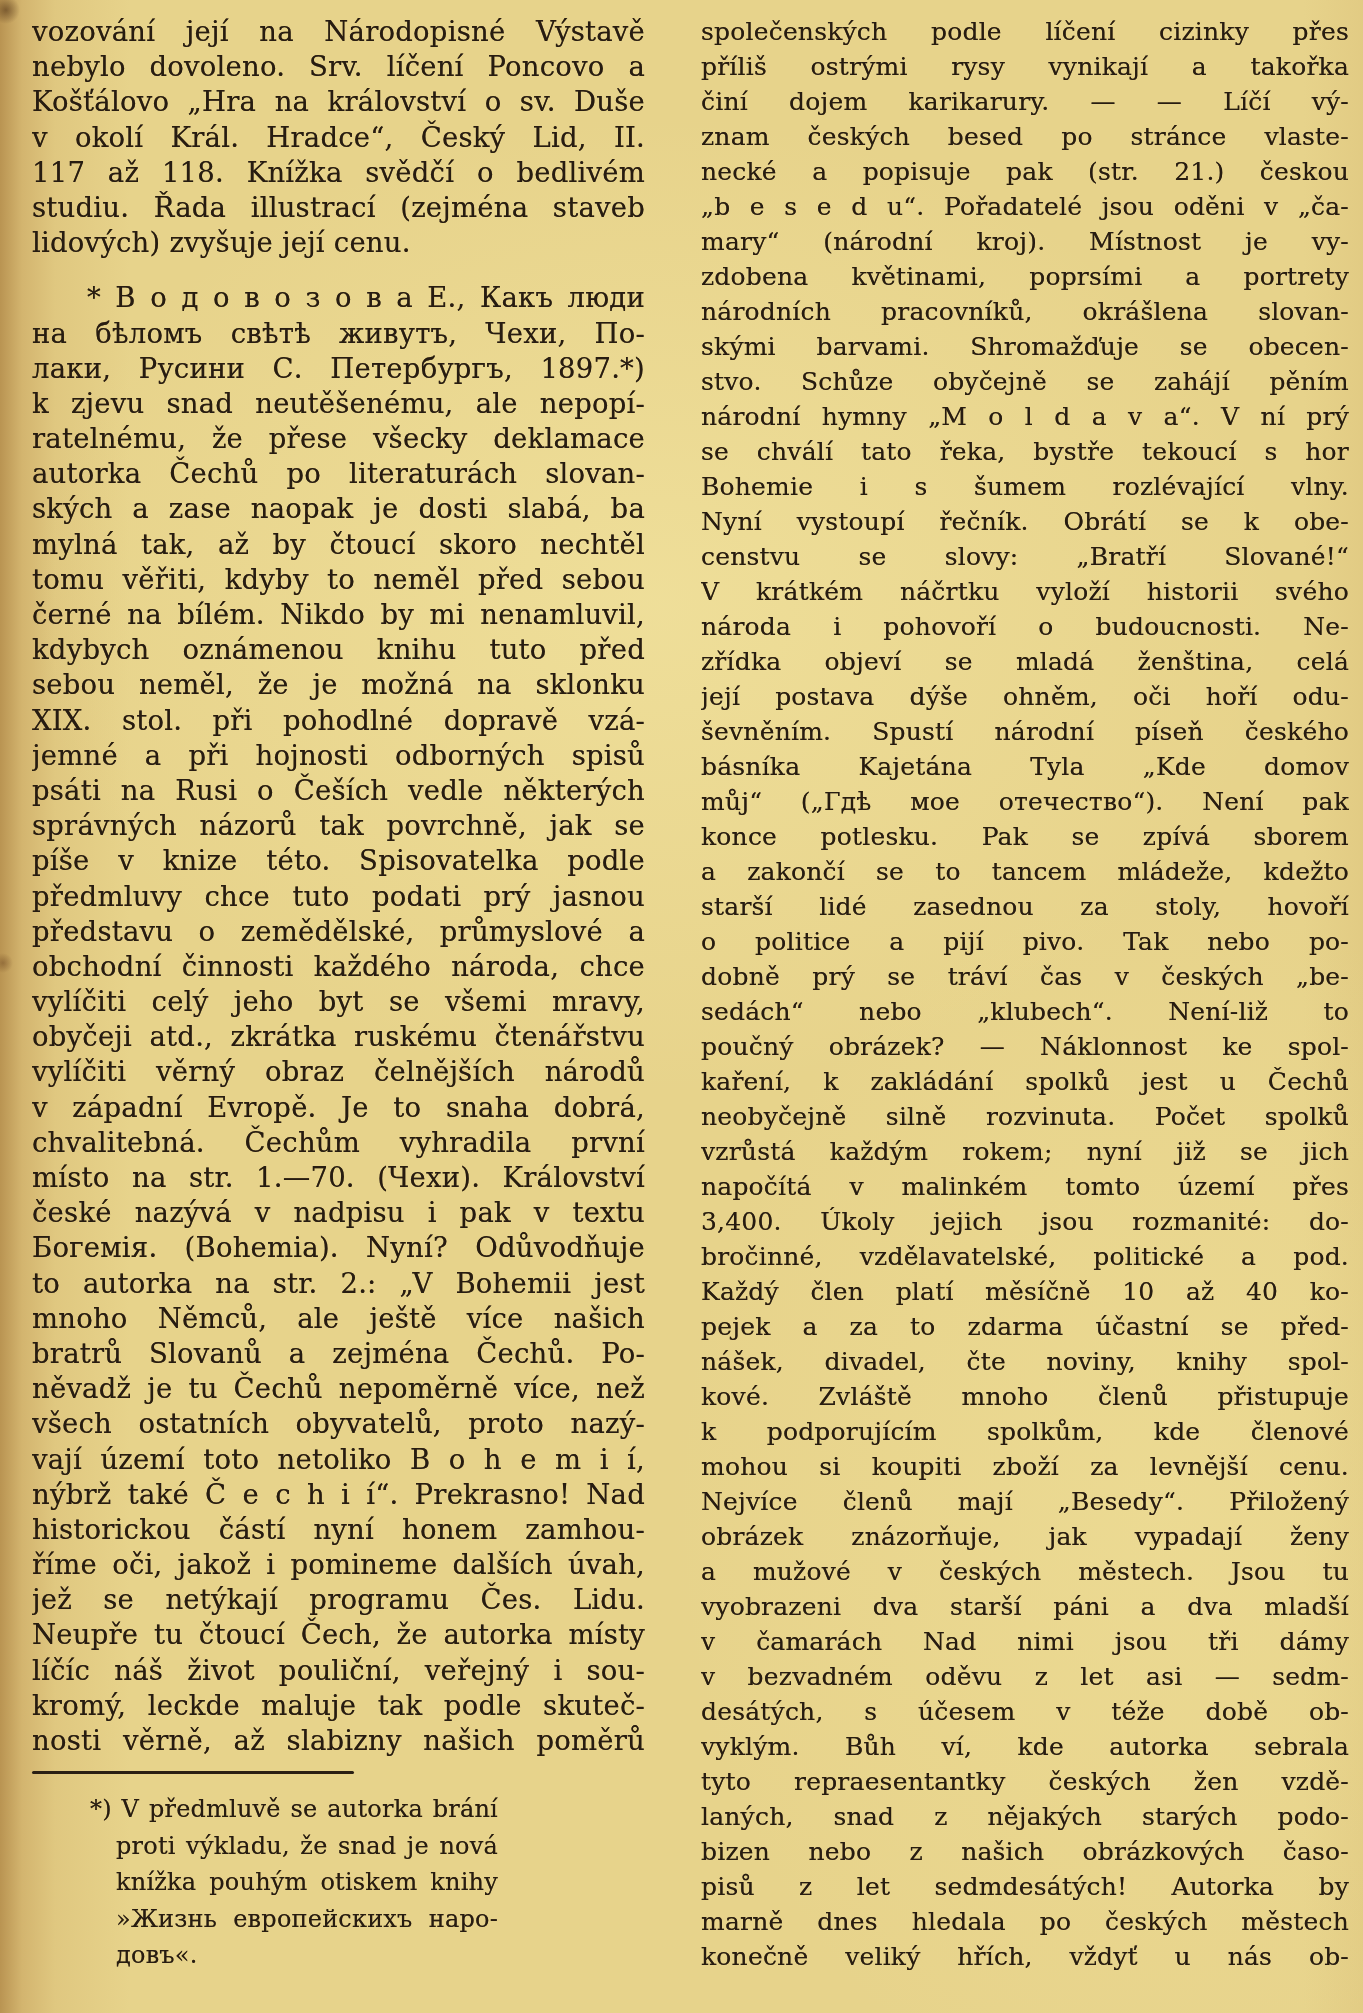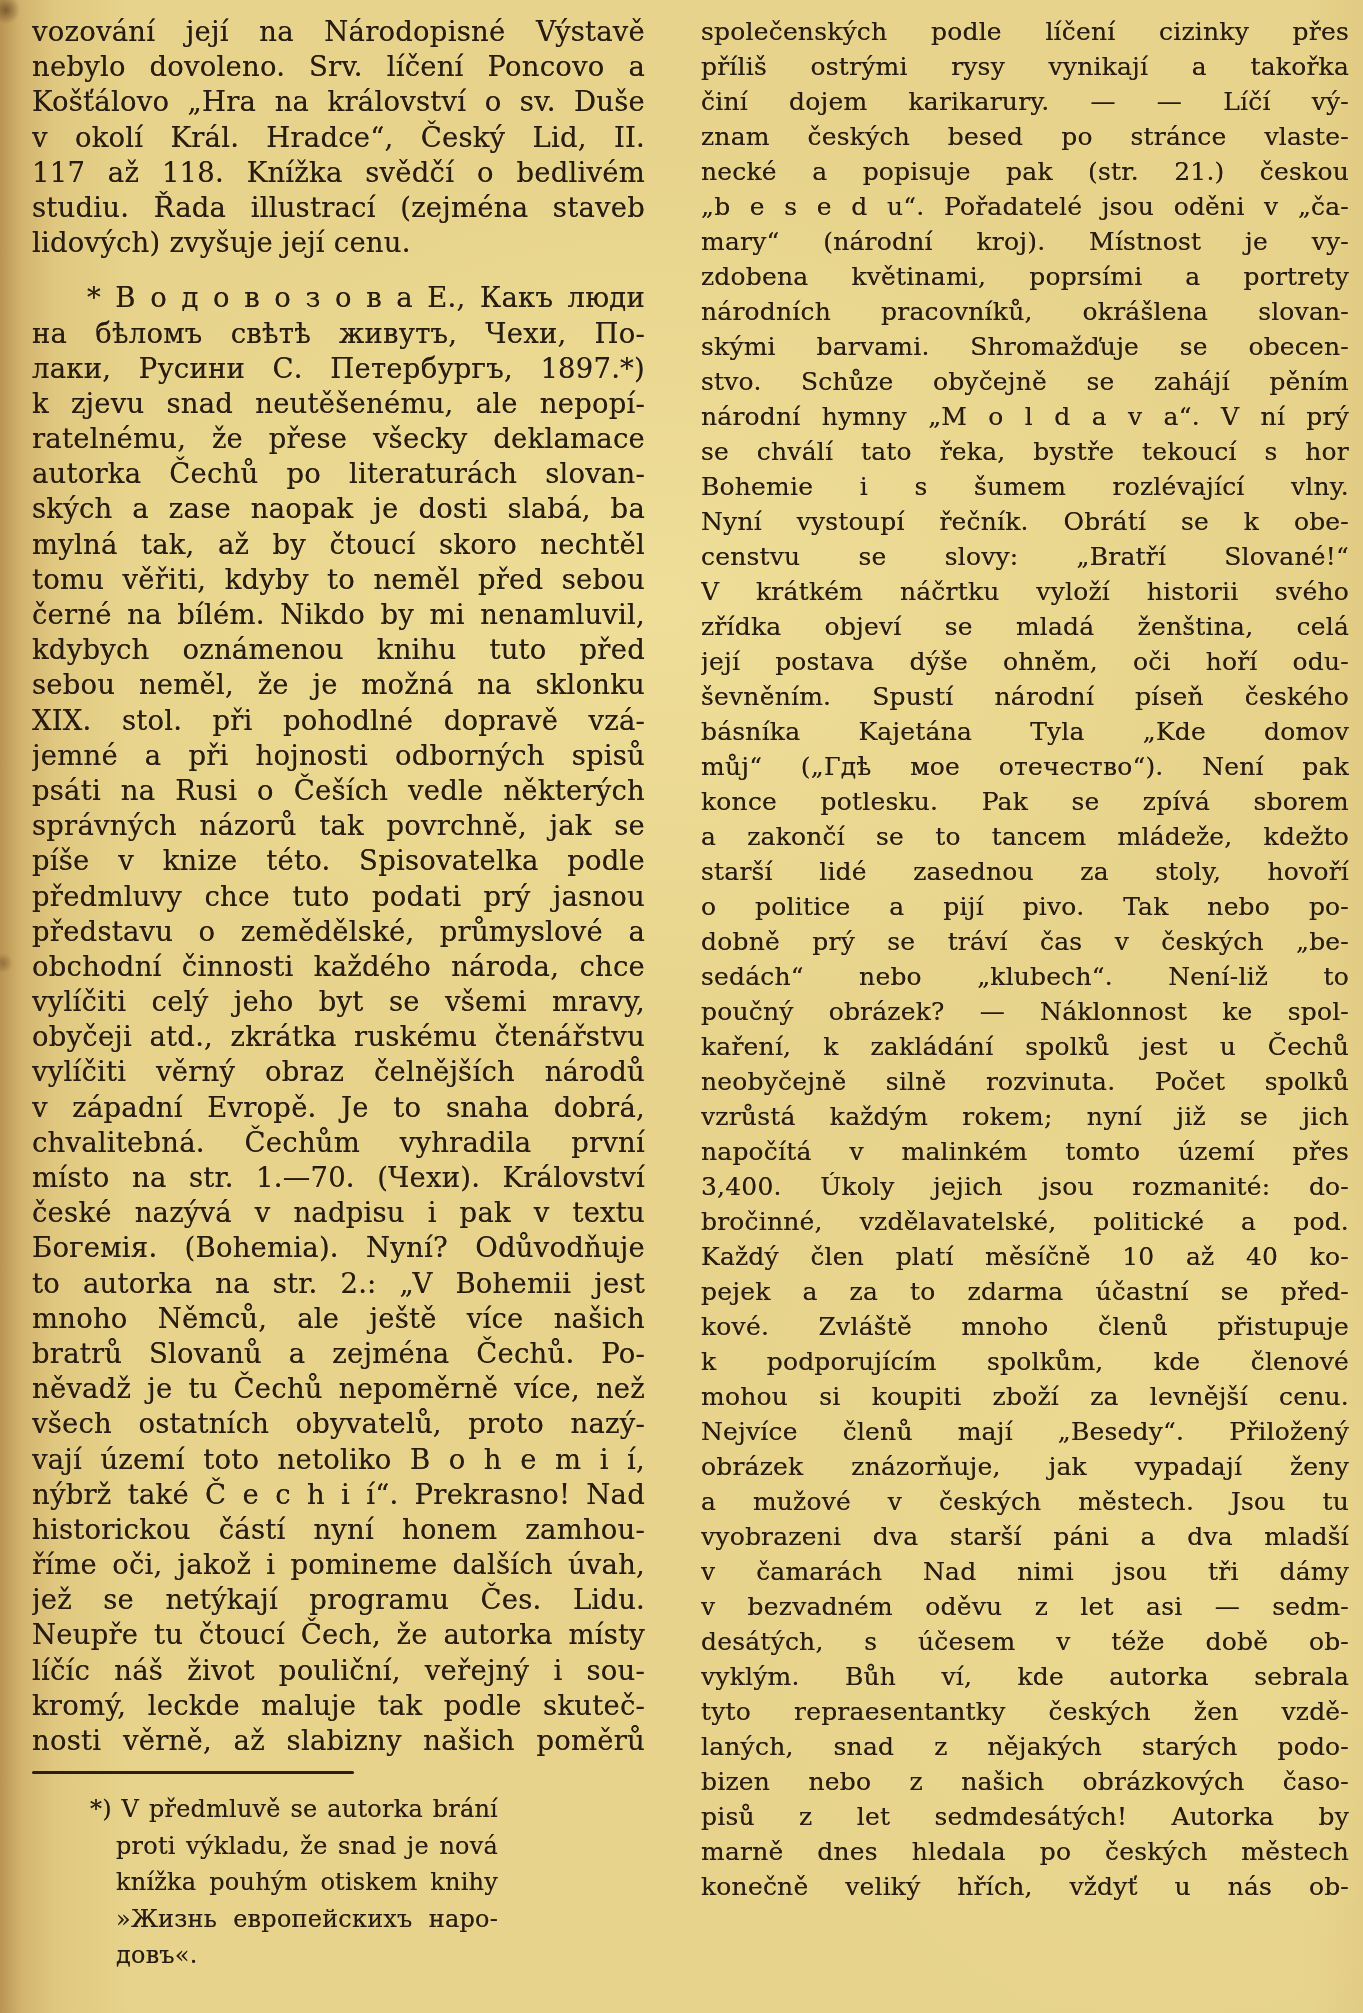--- a/index.html
+++ b/index.html
@@ -125,40 +125,42 @@
       <div class="line">zdobena květinami, poprsími a portrety</div>
       <div class="line">národních pracovníků, okrášlena slovan-</div>
       <div class="line">skými barvami. Shromažďuje se obecen-</div>
       <div class="line">stvo. Schůze obyčejně se zahájí pěním</div>
       <div class="line">národní hymny „M o l d a v a“. V ní prý</div>
       <div class="line">se chválí tato řeka, bystře tekoucí s hor</div>
       <div class="line">Bohemie i s šumem rozlévající vlny.</div>
       <div class="line">Nyní vystoupí řečník. Obrátí se k obe-</div>
       <div class="line">censtvu se slovy: „Bratří Slované!“</div>
       <div class="line">V krátkém náčrtku vyloží historii svého</div>
+      <div class="line">národa i pohovoří o budoucnosti. Ne-</div>
       <div class="line">zřídka objeví se mladá ženština, celá</div>
       <div class="line">její postava dýše ohněm, oči hoří odu-</div>
       <div class="line">ševněním. Spustí národní píseň českého</div>
       <div class="line">básníka Kajetána Tyla „Kde domov</div>
       <div class="line">můj“ („Гдѣ мое отечество“). Není pak</div>
       <div class="line">konce potlesku. Pak se zpívá sborem</div>
       <div class="line">a zakončí se to tancem mládeže, kdežto</div>
       <div class="line">starší lidé zasednou za stoly, hovoří</div>
       <div class="line">o politice a pijí pivo. Tak nebo po-</div>
       <div class="line">dobně prý se tráví čas v českých „be-</div>
       <div class="line">sedách“ nebo „klubech“. Není-liž to</div>
       <div class="line">poučný obrázek? — Náklonnost ke spol-</div>
       <div class="line">kaření, k zakládání spolků jest u Čechů</div>
       <div class="line">neobyčejně silně rozvinuta. Počet spolků</div>
       <div class="line">vzrůstá každým rokem; nyní již se jich</div>
       <div class="line">napočítá v malinkém tomto území přes</div>
       <div class="line">3,400. Úkoly jejich jsou rozmanité: do-</div>
       <div class="line">bročinné, vzdělavatelské, politické a pod.</div>
       <div class="line">Každý člen platí měsíčně 10 až 40 ko-</div>
       <div class="line">pejek a za to zdarma účastní se před-</div>
+      <div class="line">nášek, divadel, čte noviny, knihy spol-</div>
       <div class="line">kové. Zvláště mnoho členů přistupuje</div>
       <div class="line">k podporujícím spolkům, kde členové</div>
       <div class="line">mohou si koupiti zboží za levnější cenu.</div>
       <div class="line">Nejvíce členů mají „Besedy“. Přiložený</div>
       <div class="line">obrázek znázorňuje, jak vypadají ženy</div>
       <div class="line">a mužové v českých městech. Jsou tu</div>
       <div class="line">vyobrazeni dva starší páni a dva mladší</div>
       <div class="line">v čamarách Nad nimi jsou tři dámy</div>
       <div class="line">v bezvadném oděvu z let asi — sedm-</div>
       <div class="line">desátých, s účesem v téže době ob-</div>

